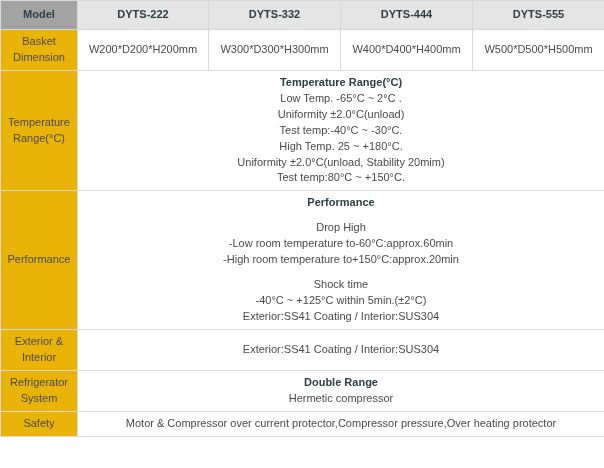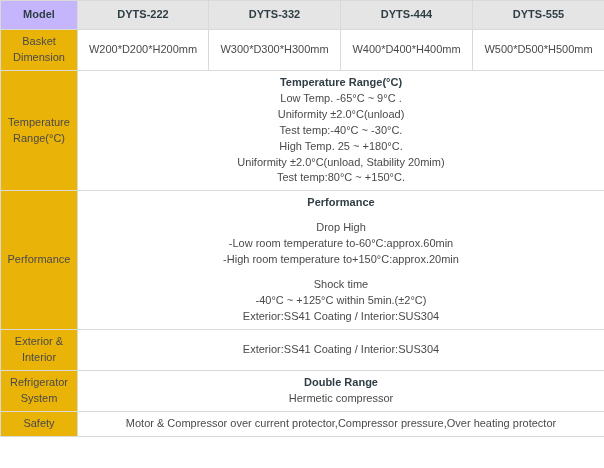--- a/index.html
+++ b/index.html
@@ -36,21 +36,21 @@
     font-size: 11px;
   }
   tr.header td {
     background: #e5e5e5;
     font-weight: bold;
     color: #2f3d44;
     font-size: 11px;
     padding: 6px 3px;
   }
   tr.header td.label {
-    background: #c4b5fd;
+    background: #a3a3a3;
     margin-left: 44px;
   }
   td.body-cell {
     background: #ffffff;
   }
   .blk {
     display: block;
   }
   .bold {
     font-weight: bold;
@@ -91,21 +91,21 @@
       <td class="body-cell dim-cell">W200*D200*H200mm</td>
       <td class="body-cell dim-cell">W300*D300*H300mm</td>
       <td class="body-cell dim-cell">W400*D400*H400mm</td>
       <td class="body-cell dim-cell">W500*D500*H500mm</td>
     </tr>
 
     <tr>
       <td class="label">Temperature Range(°C)</td>
       <td class="body-cell" colspan="4">
         <span class="blk bold">Temperature Range(°C)</span>
-        <span class="blk">Low Temp. -65°C ~ 9°C .</span>
+        <span class="blk">Low Temp. -65°C ~ 2°C .</span>
         <span class="blk">Uniformity ±2.0°C(unload)</span>
         <span class="blk">Test temp:-40°C ~ -30°C.</span>
         <span class="blk">High Temp. 25 ~ +180°C.</span>
         <span class="blk">Uniformity ±2.0°C(unload, Stability 20mim)</span>
         <span class="blk">Test temp:80°C ~ +150°C.</span>
       </td>
     </tr>
 
     <tr>
       <td class="label">Performance</td>

